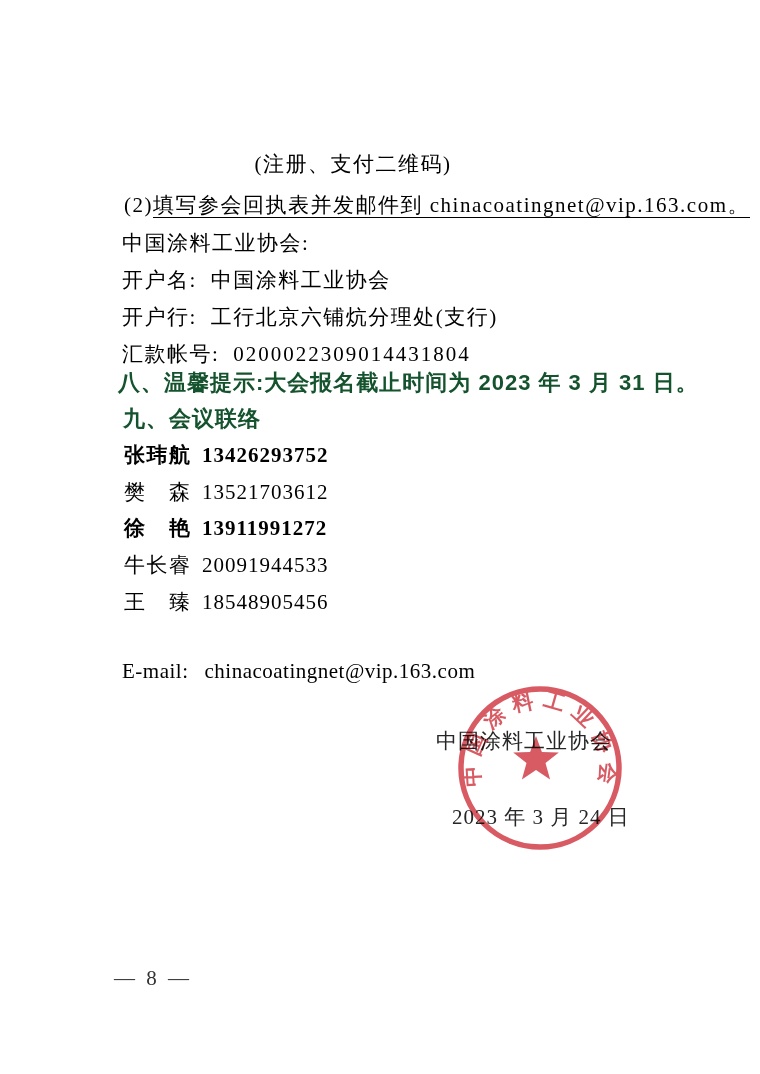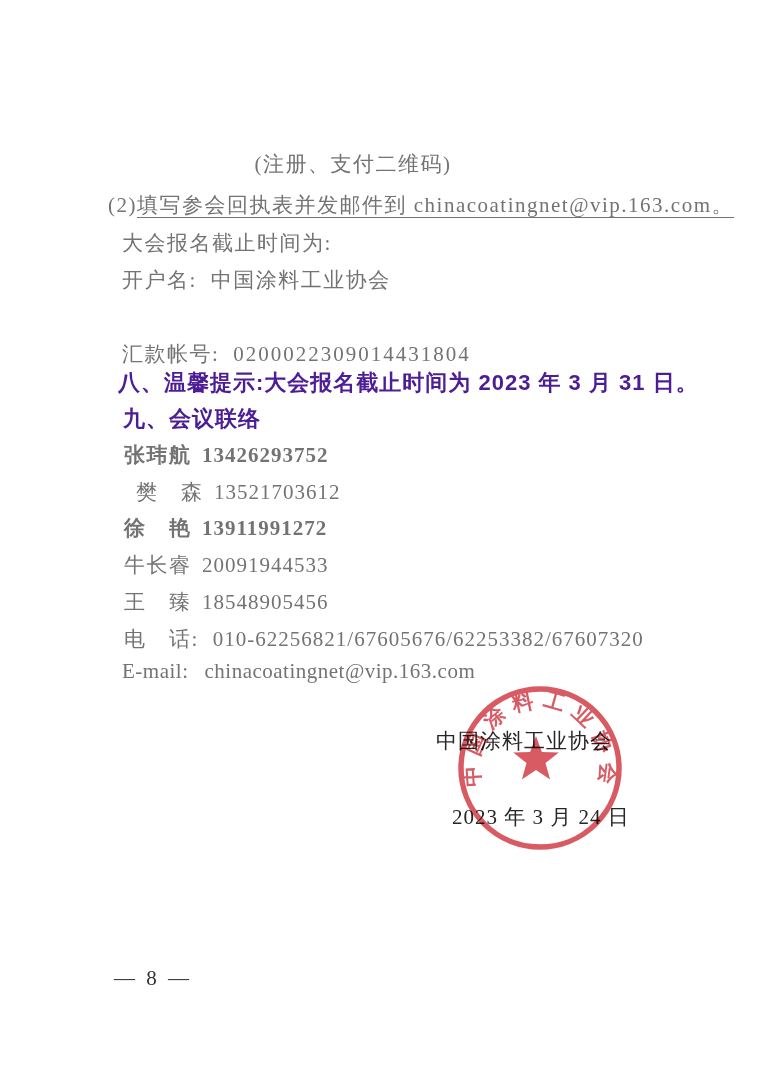--- a/index.html
+++ b/index.html
@@ -11,38 +11,38 @@
     background: #ffffff;
     overflow: hidden;
     font-family: "Liberation Serif", "DejaVu Serif", serif;
     color: #2b2b2b;
   }
   .line {
     position: absolute;
     white-space: nowrap;
     font-size: 21px;
     letter-spacing: 1.5px;
-    color: #737373;
+    color: #000000;
   }
   .caption {
     left: 118px;
     top: 150px;
     width: 470px;
     text-align: center;
   }
   .underlined {
     text-decoration: underline;
     text-underline-offset: 5px;
     text-decoration-thickness: 1.2px;
   }
   .heading {
     font-family: "Liberation Sans", "DejaVu Sans", sans-serif;
     font-weight: bold;
     font-size: 22px;
-    color: #4c1d95;
+    color: #14532d;
     letter-spacing: 1px;
   }
   .contact-name {
     display: inline-block;
     width: 78px;
   }
   .contact-phone {
     letter-spacing: 1px;
   }
   .label-gap { display: inline-block; width: 14px; }
@@ -77,58 +77,58 @@
     color: #333333;
   }
 </style>
 </head>
 <body>
 
 <div class="page">
 
   <div class="line caption">(注册、支付二维码)</div>
 
-  <div class="line" style="left:108px; top:191px;">
+  <div class="line" style="left:124px; top:191px;">
     <span>(2)</span><span class="underlined">填写参会回执表并发邮件到 chinacoatingnet@vip.163.com。</span>
   </div>
 
-  <div class="line" style="left:122px; top:229px;">大会报名截止时间为:</div>
+  <div class="line" style="left:122px; top:229px;">中国涂料工业协会:</div>
 
   <div class="line" style="left:122px; top:266px;">
     <span>开户名:</span><span class="label-gap"></span><span>中国涂料工业协会</span>
   </div>
 
+  <div class="line" style="left:122px; top:303px;">
+    <span>开户行:</span><span class="label-gap"></span><span>工行北京六铺炕分理处(支行)</span>
+  </div>
 
   <div class="line" style="left:122px; top:340px;">
     <span>汇款帐号:</span><span class="label-gap"></span><span style="letter-spacing:2px;">0200022309014431804</span>
   </div>
 
   <div class="line heading" style="left:118px; top:368px;">八、温馨提示:大会报名截止时间为 2023 年 3 月 31 日。</div>
 
   <div class="line heading" style="left:123px; top:404px;">九、会议联络</div>
 
   <div class="line" style="left:124px; top:441px;font-weight:bold;">
     <span class="contact-name">张玮航</span><span class="contact-phone">13426293752</span>
   </div>
-  <div class="line" style="left:136px; top:478px;">
+  <div class="line" style="left:124px; top:478px;">
     <span class="contact-name">樊　森</span><span class="contact-phone">13521703612</span>
   </div>
   <div class="line" style="left:124px; top:514px;font-weight:bold;">
     <span class="contact-name">徐　艳</span><span class="contact-phone">13911991272</span>
   </div>
   <div class="line" style="left:124px; top:551px;">
     <span class="contact-name">牛长睿</span><span class="contact-phone">20091944533</span>
   </div>
   <div class="line" style="left:124px; top:588px;">
     <span class="contact-name">王　臻</span><span class="contact-phone">18548905456</span>
   </div>
 
-  <div class="line" style="left:124px; top:625px;">
-    <span>电　话:</span><span class="label-gap"></span><span style="letter-spacing:1px;">010-62256821/67605676/62253382/67607320</span>
-  </div>
 
   <div class="line" style="left:122px; top:659px; letter-spacing:0.5px;">
     <span>E-mail:</span><span class="label-gap" style="width:16px;"></span><span>chinacoatingnet@vip.163.com</span>
   </div>
 
   <div class="sig" style="left:436px; top:727px;">中国涂料工业协会</div>
   <div class="sig" style="left:452px; top:762px;margin-top:41px;">2023 年 3 月 24 日</div>
 
   <svg class="stamp" viewBox="0 0 170 170" aria-hidden="true">
     <defs>

